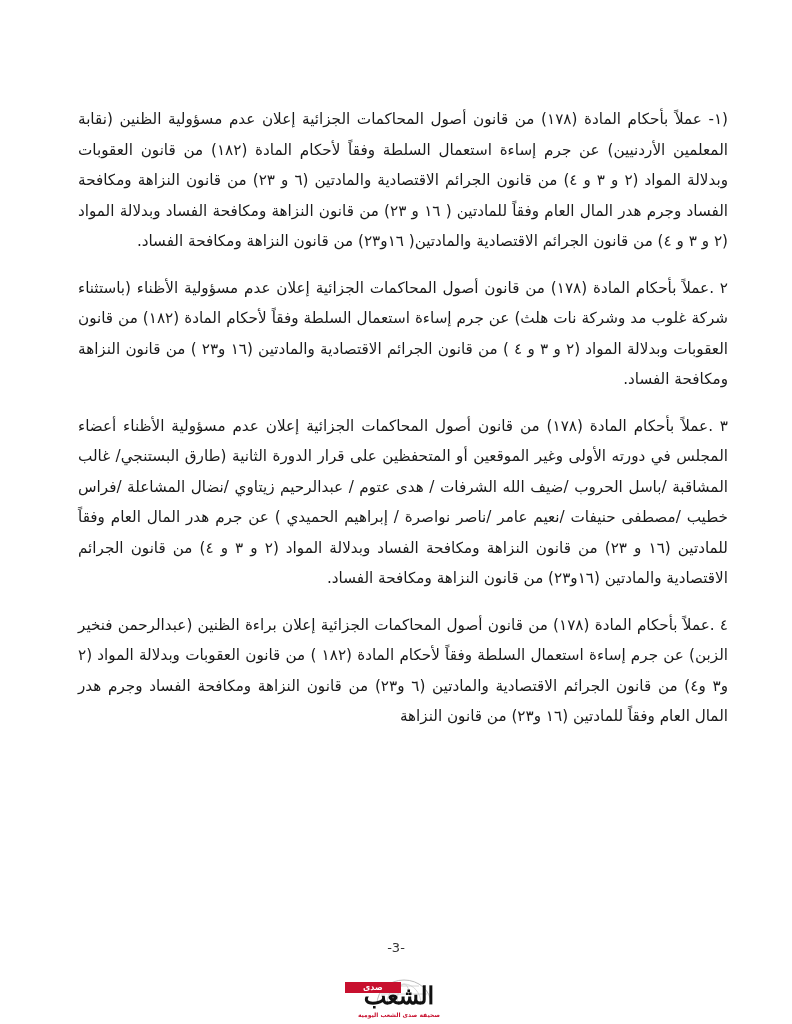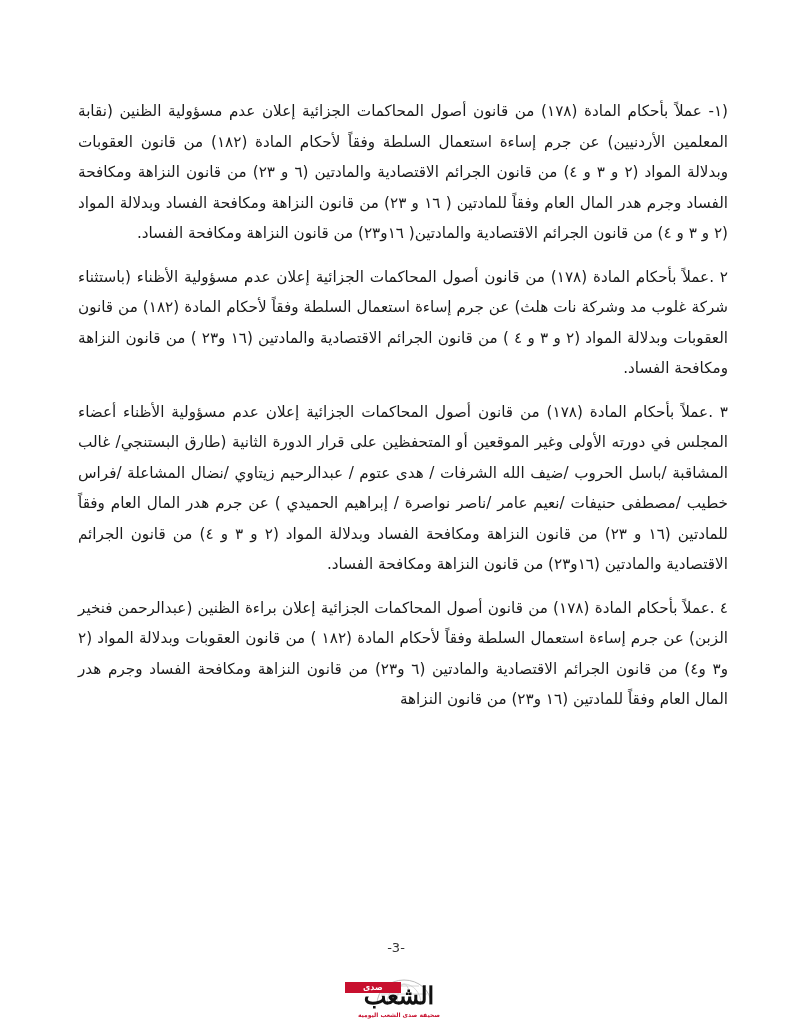--- a/index.html
+++ b/index.html
@@ -5,21 +5,21 @@
   html, body { margin: 0; padding: 0; background: #ffffff; }
   body {
     width: 792px; height: 1024px; position: relative; overflow: hidden;
     font-family: "DejaVu Sans", sans-serif; color: #1a1a1a;
   }
   .page {
     position: absolute; left: 78px; top: 88px; width: 650px;
     direction: rtl; text-align: justify;
   }
   .item {
-    font-size: 15.2px; line-height: 30.5px; margin: 8px 0 13px 0;
+    font-size: 15.2px; line-height: 30.5px; margin: 16px 0 13px 0;
     text-align-last: right;
   }
   .item .num { display: inline; }
   .page-number {
     position: absolute; top: 940px; left: 0; width: 792px; text-align: center;
     font-family: "DejaVu Sans", sans-serif; font-size: 13px; color: #333;
   }
   .logo {
     position: absolute; left: 343px; top: 978px; width: 112px; height: 42px;
   }

